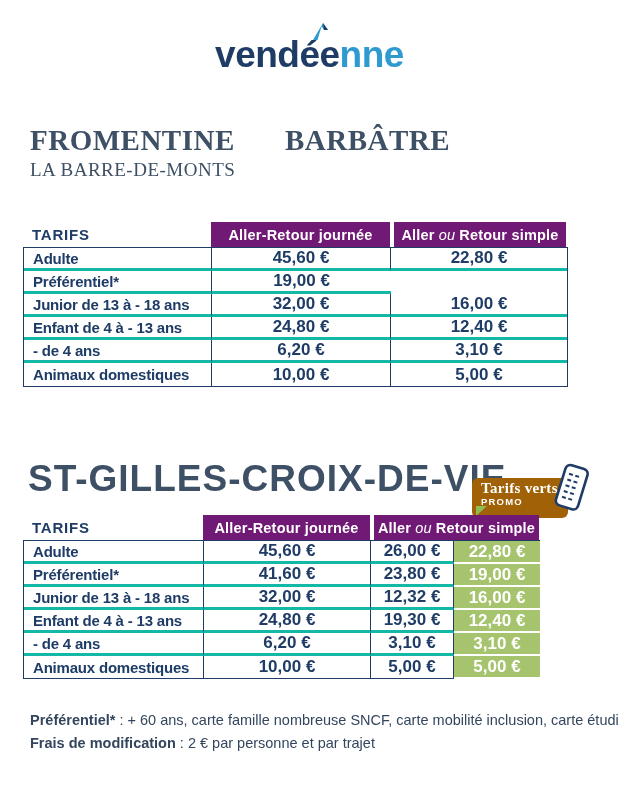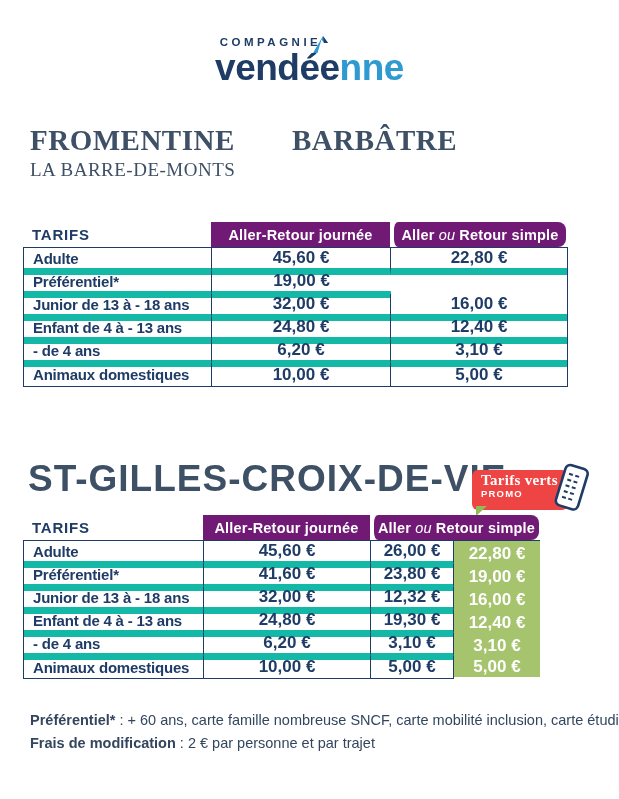--- a/index.html
+++ b/index.html
@@ -14,77 +14,76 @@
              letter-spacing:-0.5px;line-height:1;}
   .logo-name .nd{color:#1e3c66;}
   .logo-name .nl{color:#2f9ad0;}
   .logo-accent{position:absolute;top:-14px;left:96px;width:24px;height:19px;}
 
   
   .route{position:absolute;color:#3e5065;font-family:Liberation Serif, serif;}
   .route .big{font-size:29px;font-weight:800;letter-spacing:0.5px;line-height:32px;}
   .route .sub{font-size:19px;font-weight:400;letter-spacing:0.5px;margin-top:3px;}
   .route-a{top:124px;left:30px;}
-  .route-b{top:124px;left:292px;}
+  .route-b{top:124px;left:285px;}
 
   
   .tbl{position:absolute;left:23px;text-align:center;}
   .t1{top:222px;}
   .t2{top:515px;}
   .thead{display:grid;height:25px;}
   .t1 .thead{grid-template-columns:188px 179px 176px;}
   .t2 .thead{grid-template-columns:180px 167px 169px;}
   .corner{display:flex;align-items:center;padding-left:9px;color:#1e3c66;
           font-size:15px;font-weight:600;letter-spacing:0.8px;}
   .th{background:#701a75;color:#fff;display:flex;align-items:center;justify-content:center;
       font-size:14.5px;font-weight:600;letter-spacing:0.2px;box-sizing:border-box;}
-  .th + .th{border-left:4px solid #fff;border-radius:8px;}
+  .th + .th{border-left:4px solid #fff;}
   .th .it{font-style:italic;font-weight:500;margin:0 4px;}
   .tbody{box-sizing:content-box;}
   .t1 .tbody{border:1.5px solid #1e3c66;}
   .t2 .tbody{border-left:1.5px solid #1e3c66;border-top:1.5px solid #1e3c66;}
   .row{display:grid;height:23px;}
   .t1 .row{grid-template-columns:188px 179px 176px;}
   .t2 .row{grid-template-columns:180px 167px 83px 86px;}
-  .row:not(:last-child) .cell{border-bottom:7px solid #14b8a6;}
+  .row:not(:last-child) .cell{border-bottom:3px solid #14b8a6;}
   .cell{display:flex;align-items:center;justify-content:center;color:#1e3c66;
         font-size:17px;font-weight:700;box-sizing:border-box;}
   .cell.lbl{justify-content:flex-start;padding-left:9px;font-size:15px;letter-spacing:-0.2px;}
   .t1 .cell:not(:last-child){border-right:1px solid #1e3c66;}
   .t2 .cell.lbl,.t2 .cell.v1,.t2 .cell.v2{border-right:1px solid #1e3c66;}
   .t2 .cell.green{background:#a6c36d;color:#ffffff;border-bottom:2px solid #fff !important;}
   .t2 .row:last-child .cell{border-bottom:1.5px solid #1e3c66;}
   .t2 .row:last-child .cell.green{border-bottom:2px solid #fff !important;}
 
   
   .sec2{position:absolute;top:458px;left:28px;color:#3e5065;font-size:37px;
         font-weight:800;letter-spacing:1px;}
   .badge{position:absolute;top:463px;left:470px;width:120px;height:50px;}
-  .badge-bubble{position:absolute;top:7px;left:2px;width:96px;height:40px;
-                background:#ef4444;border-radius:6px;color:#fff;padding:3px 0 0 9px;
+  .badge-bubble{position:absolute;top:15px;left:2px;width:96px;height:40px;
+                background:#a16207;border-radius:6px;color:#fff;padding:3px 0 0 9px;
                 box-sizing:border-box;}
   .badge-tail{position:absolute;top:43px;left:6px;width:0;height:0;
               border-top:10px solid #8fbc55;border-right:11px solid transparent;}
   .badge-l1{font-family:"Liberation Serif",serif;font-size:15px;font-weight:700;
             letter-spacing:0.3px;line-height:15px;}
   .badge-l2{font-size:9.5px;font-weight:700;letter-spacing:1.2px;line-height:11px;}
   .ticket{position:absolute;top:0px;left:82px;width:38px;height:50px;}
 
   
   .notes{position:absolute;top:709px;left:30px;color:#33465e;font-size:14.5px;
          line-height:23px;white-space:nowrap;}
   .notes b{font-weight:700;}
 </style>
 </head>
 <body>
 
 <div class="page">
 
   <div class="logo">
-    <div class="logo-top">COMPAGNIE</div>
     <div class="logo-name">
       <svg class="logo-accent" viewBox="0 0 24 19">
         <polygon points="2,18 12,1 17,8 13,8 10.5,4.5 6.5,18" fill="#2f9ad0"></polygon>
         <polygon points="12,1 17,8 13,8" fill="#1e3c66"></polygon>
       </svg>
       <span class="nd">vendée</span><span class="nl">nne</span>
     </div>
   </div>
 
   <div class="route route-a">

